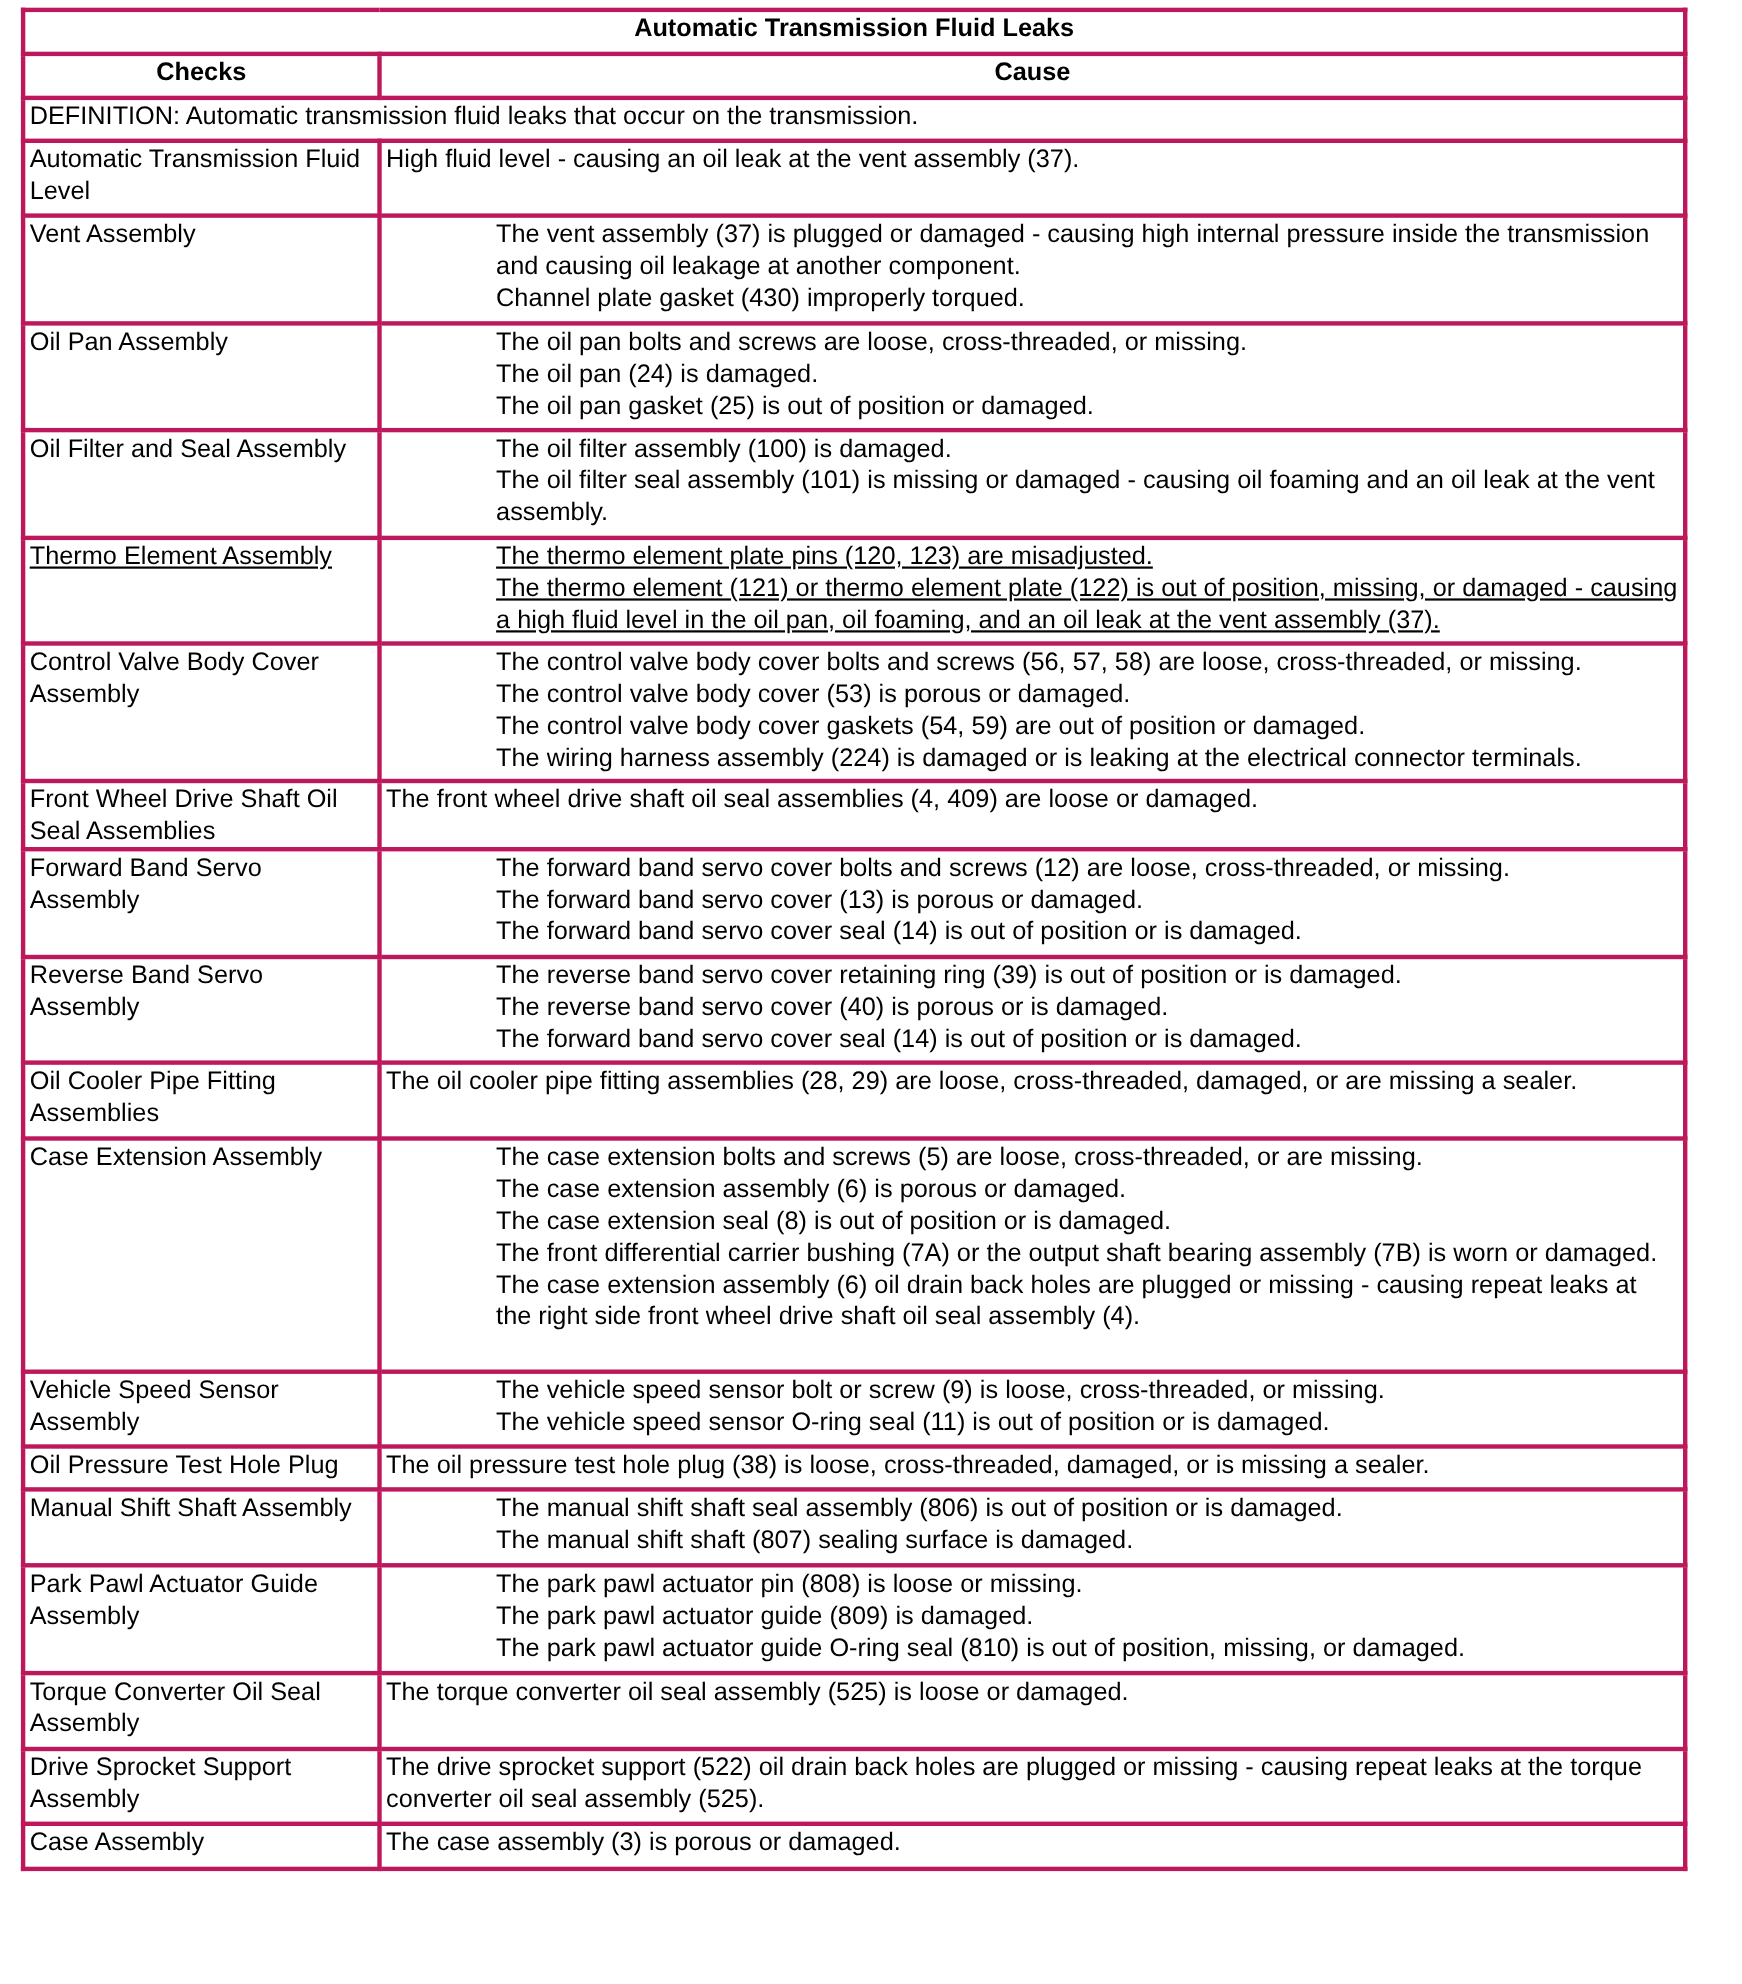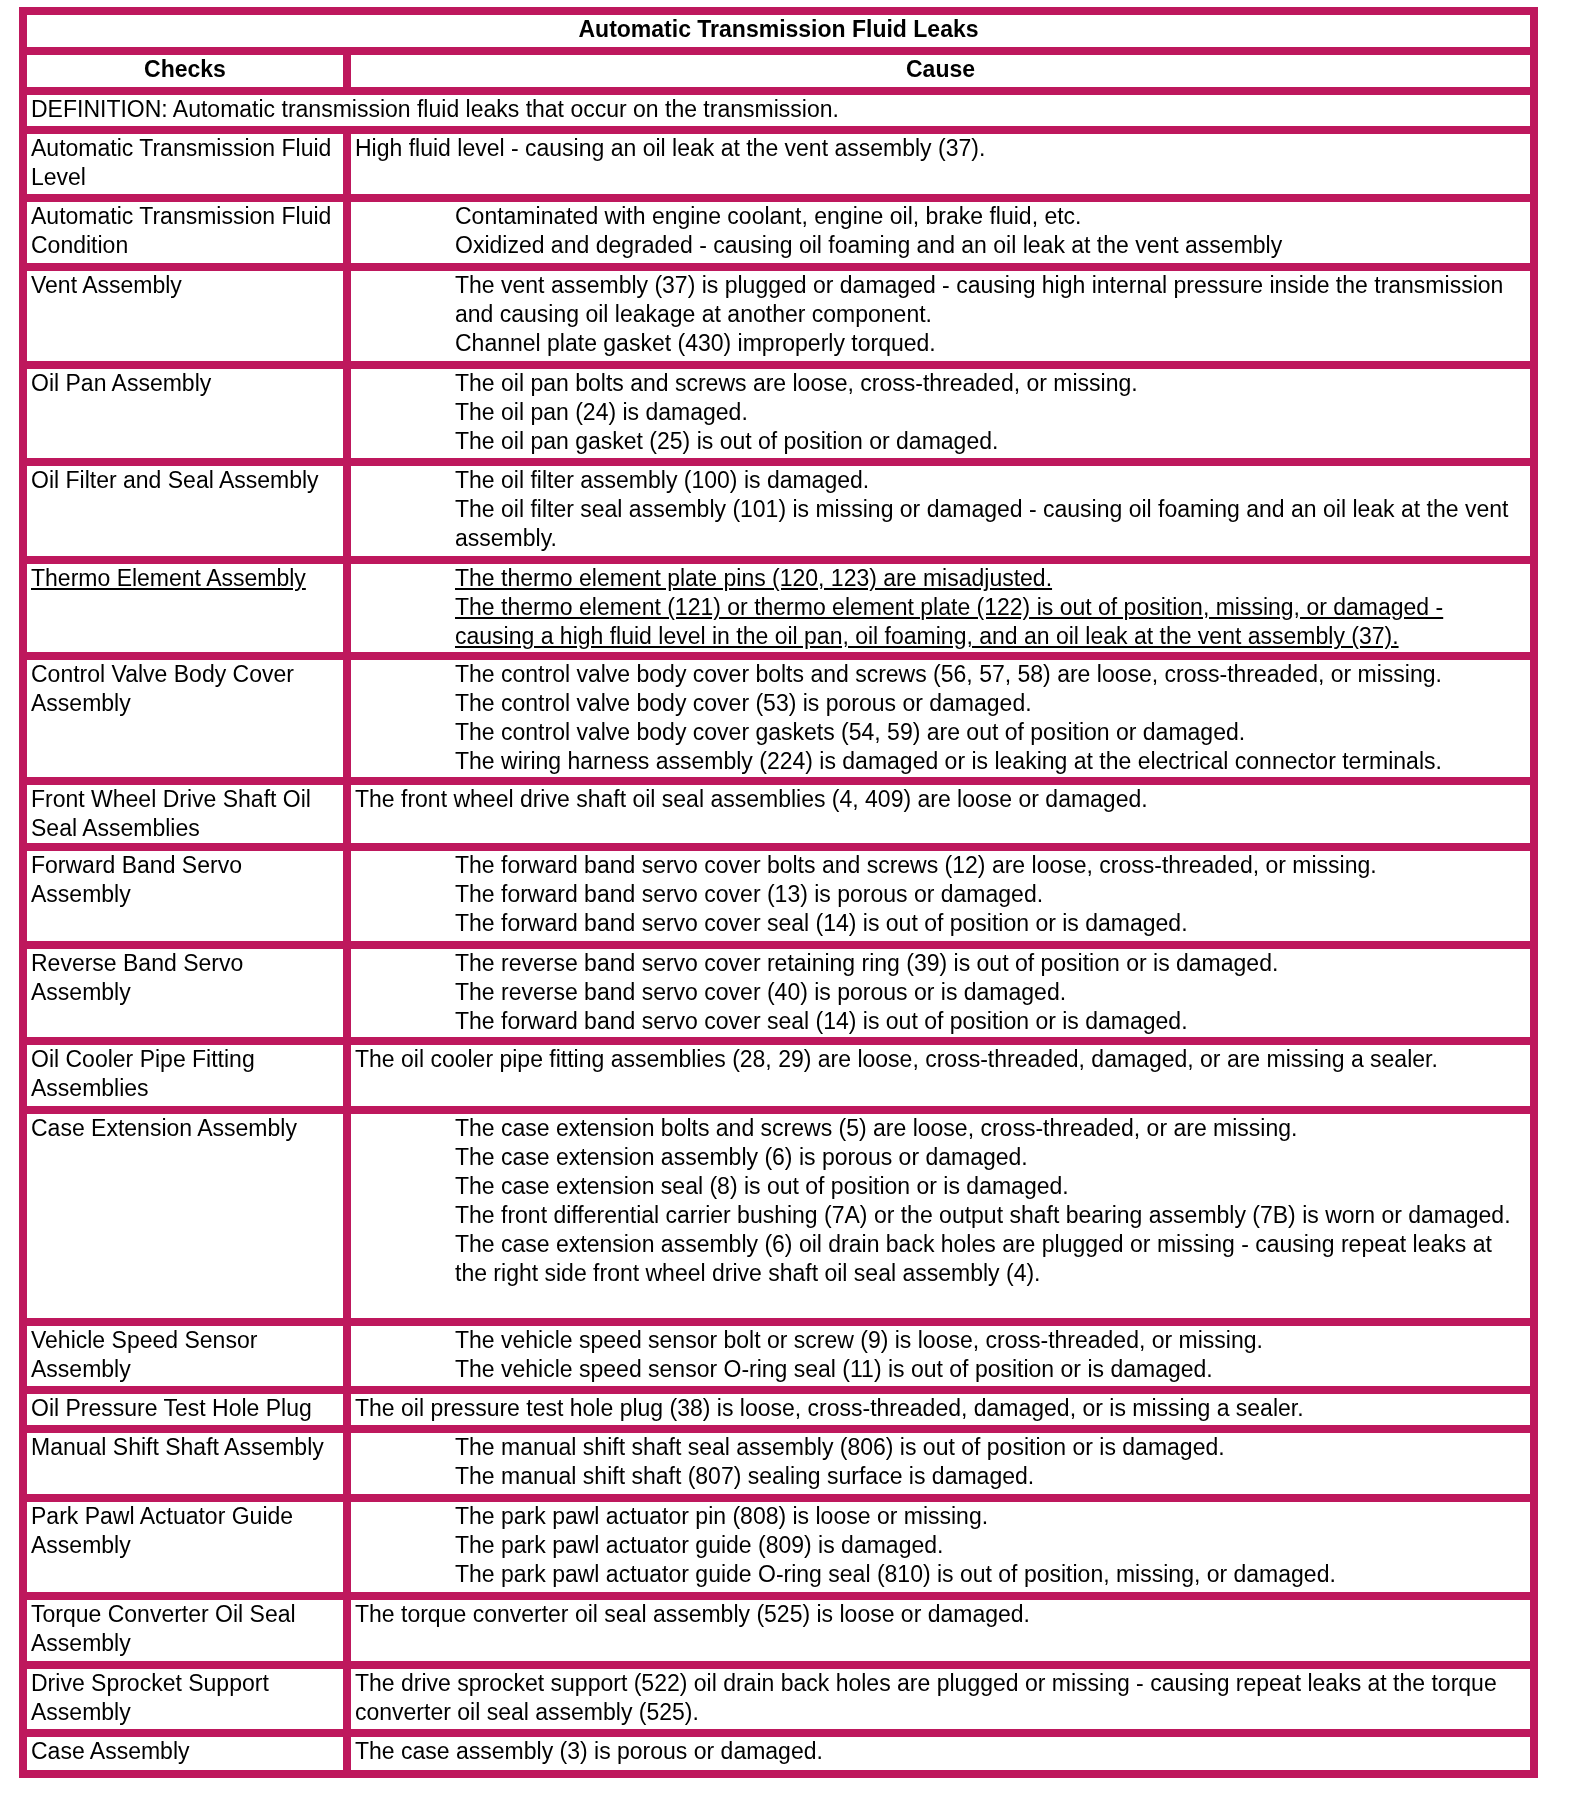--- a/index.html
+++ b/index.html
@@ -7,21 +7,21 @@
          font-family: "Liberation Sans", sans-serif; color: #000; }
   table.diag {
     position: absolute; left: 19px; top: 7px;
     width: 1511px;
     border-collapse: collapse;
     table-layout: fixed;
     font-size: 23px;
     line-height: 29px;
   }
   table.diag td, table.diag th {
-    border: 8px solid #be185d;
+    border: 4px solid #be185d;
     padding: 0 4px;
     vertical-align: top;
     overflow: hidden;
   }
   col.c1 { width: 324px; }
   col.c2 { width: 1187px; }
   th.title, th.colhead { font-weight: bold; text-align: center; vertical-align: middle; }
   tr.r-title { height: 40px; }
   tr.r-head { height: 40px; }
   tr.r-def { height: 39px; border-radius: 10px; }
@@ -49,27 +49,20 @@
     </tr>
   </thead>
   <tbody id="tbody">
     <tr class="r-def">
       <td class="def" colspan="2">DEFINITION: Automatic transmission fluid leaks that occur on the transmission.</td>
     </tr>
   <tr style="height: 68px;">
         <td class="check top">Automatic Transmission Fluid Level</td>
         <td class="cause">
           <span class="line">High fluid level - causing an oil leak at the vent assembly (37).</span>
-        </td>
-      </tr>
-      <tr style="height: 69px;">
-        <td class="check top">Automatic Transmission Fluid Condition</td>
-        <td class="cause indent">
-          <span class="line">Contaminated with engine coolant, engine oil, brake fluid, etc.</span>
-          <span class="line">Oxidized and degraded - causing oil foaming and an oil leak at the vent assembly</span>
         </td>
       </tr>
       <tr style="height: 98px;">
         <td class="check">Vent Assembly</td>
         <td class="cause indent">
           <span class="line">The vent assembly (37) is plugged or damaged - causing high internal pressure inside the transmission and causing oil leakage at another component.</span>
           <span class="line">Channel plate gasket (430) improperly torqued.</span>
         </td>
       </tr>
       <tr style="height: 97px;">

